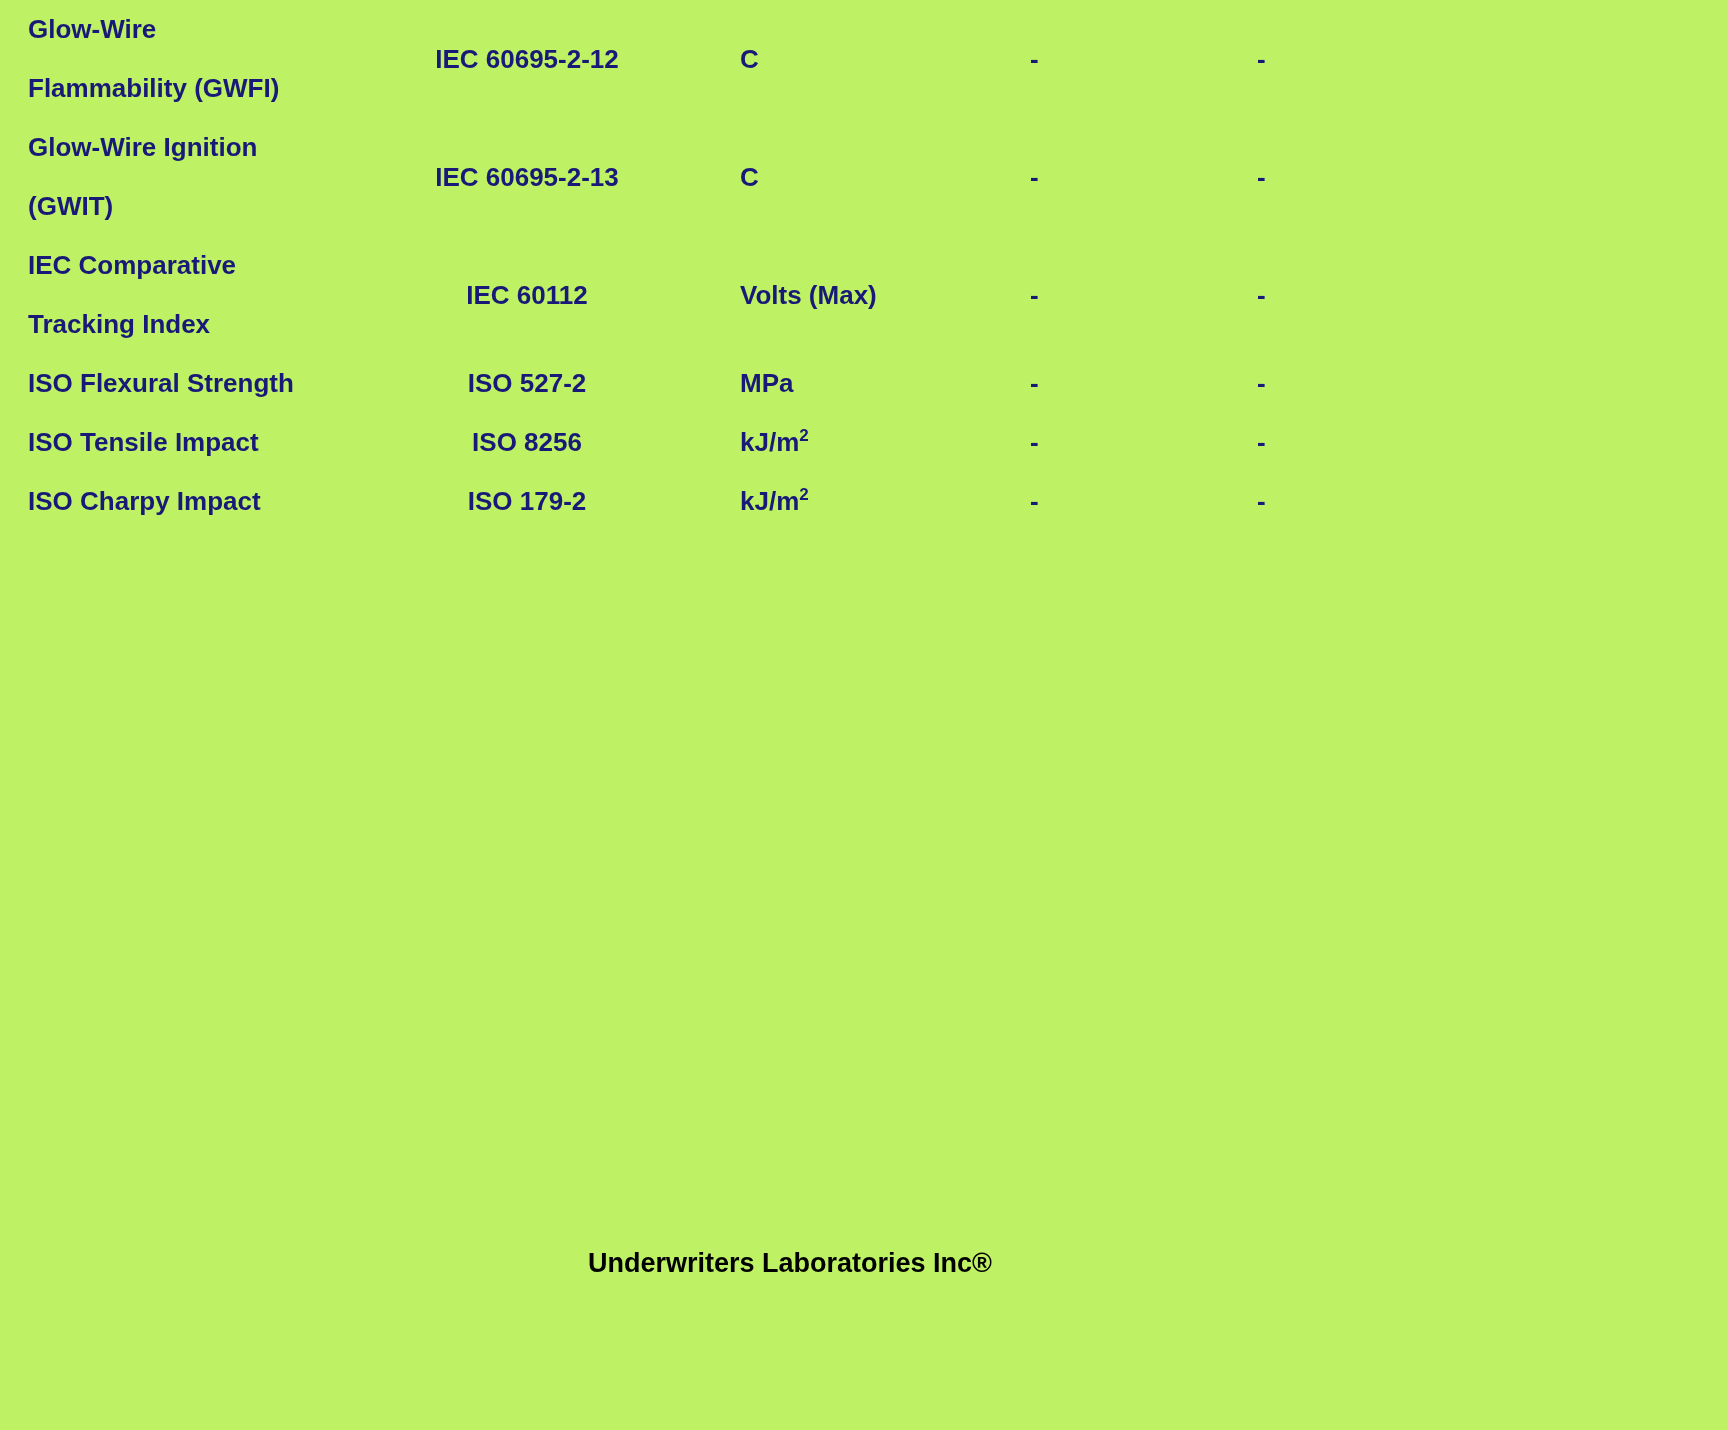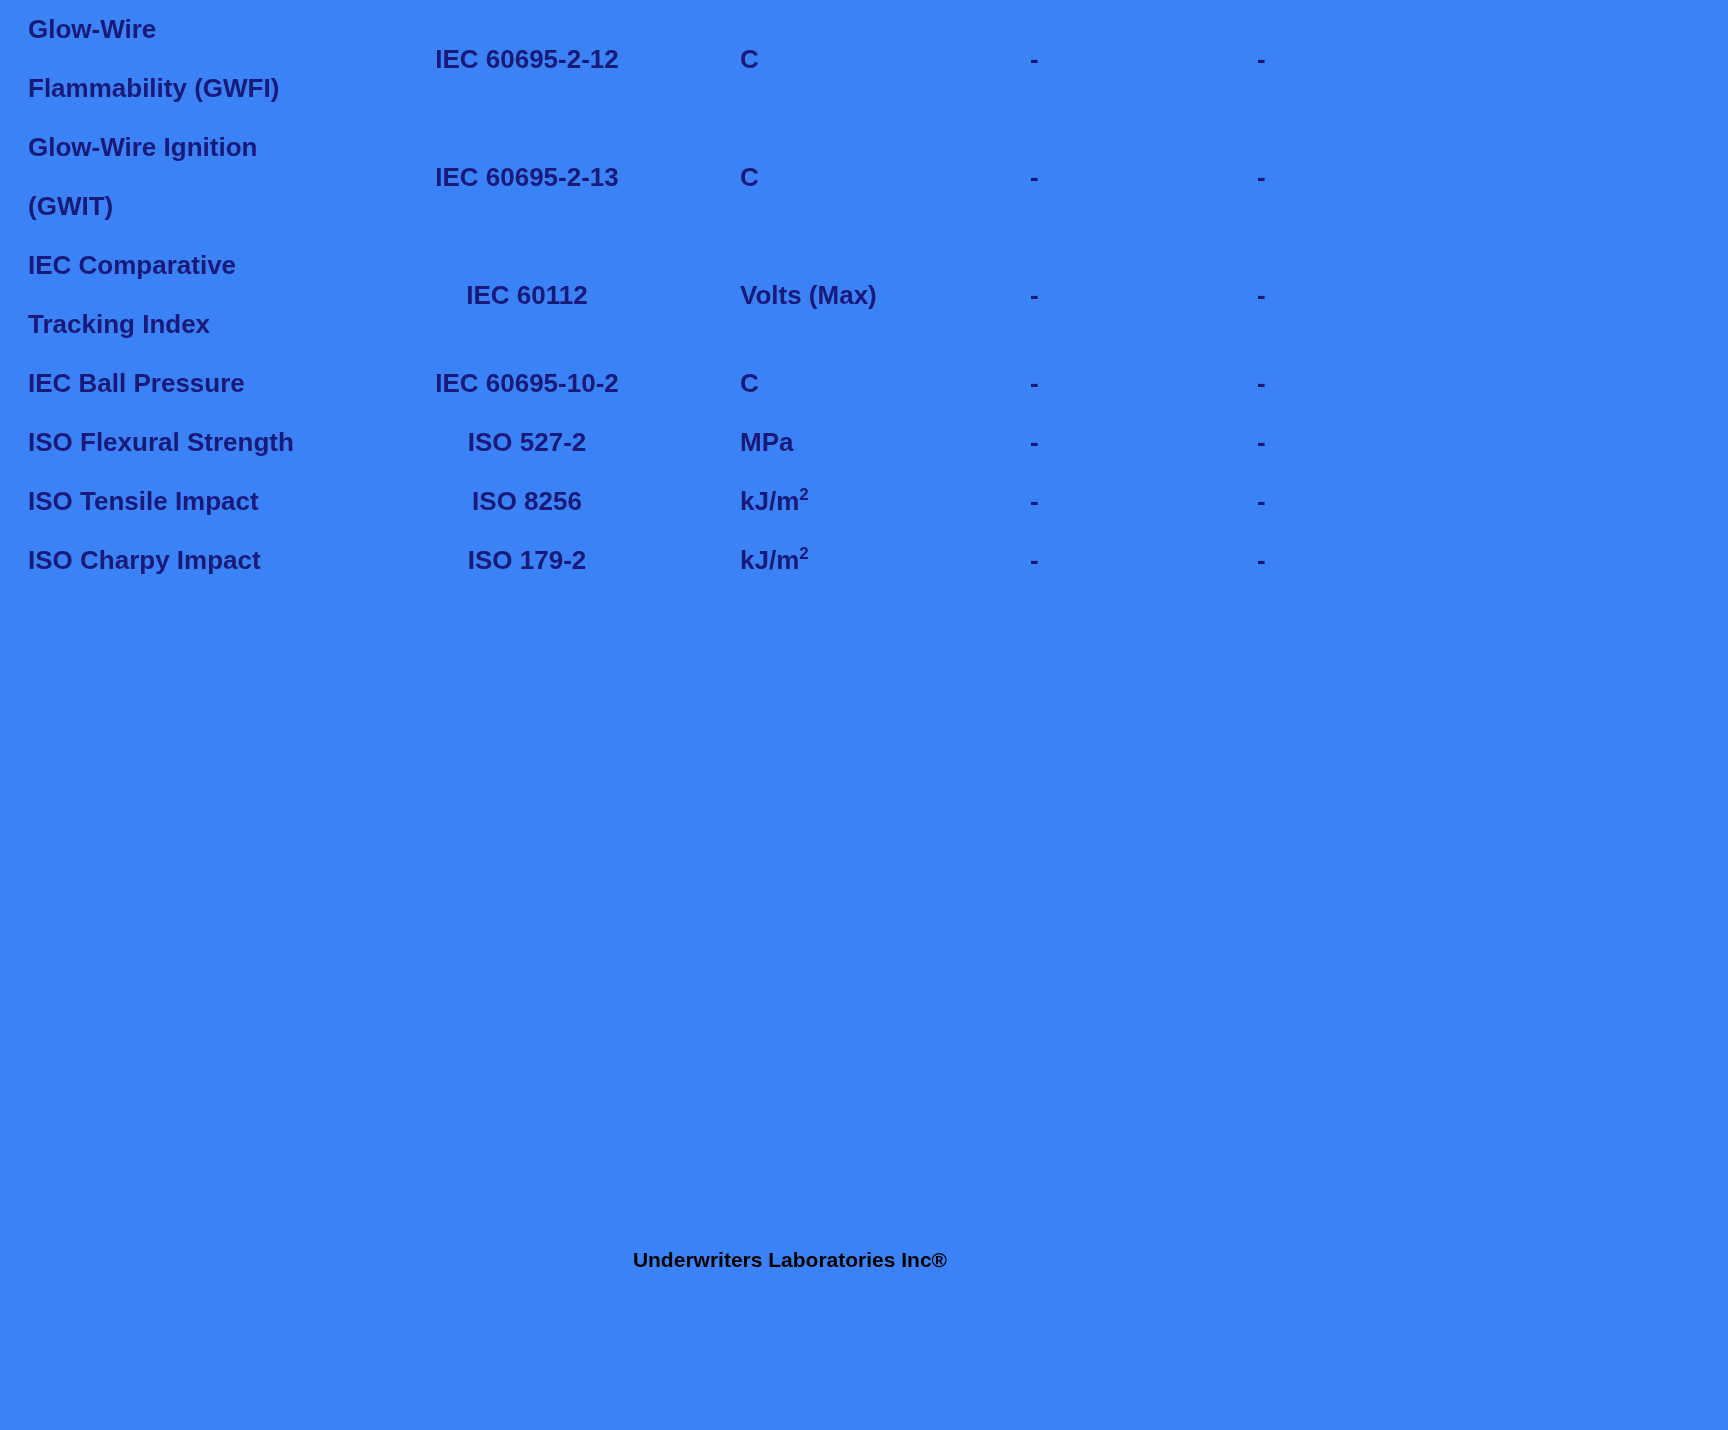--- a/index.html
+++ b/index.html
@@ -13,21 +13,21 @@
     height: 1430px;
     font-family: "Liberation Sans", "DejaVu Sans", sans-serif;
     overflow: hidden;
     position: relative;
   }
 
   .sheet {
     position: relative;
     width: 1728px;
     height: 1430px;
-    background: #3b82f6;
+    background: #bef264;
   }
 
   .prop-table {
     position: absolute;
     left: 0;
     top: 0;
     width: 1500px;
     border-collapse: collapse;
     table-layout: fixed;
   }
@@ -75,21 +75,21 @@
     position: absolute;
     left: 0;
     top: 1248px;
     width: 1580px;
     text-align: center;
   }
   .footer-text {
     display: inline-block;
     color: #000000;
     font-weight: bold;
-    font-size: 21px;
+    font-size: 27px;
     font-family: "Liberation Sans", "DejaVu Sans", sans-serif;
     letter-spacing: 0px;
   }
 </style>
 </head>
 <body>
 
 <div class="sheet">
 
   <table class="prop-table">
@@ -116,27 +116,20 @@
           <td class="cell-val">-</td>
         </tr>
         <tr>
           <td class="cell-name">IEC Comparative Tracking Index</td>
           <td class="cell-std">IEC 60112</td>
           <td class="cell-unit"><span>Volts (Max)</span></td>
           <td class="cell-val">-</td>
           <td class="cell-val">-</td>
         </tr>
         <tr>
-          <td class="cell-name">IEC Ball Pressure</td>
-          <td class="cell-std">IEC 60695-10-2</td>
-          <td class="cell-unit"><span>C</span></td>
-          <td class="cell-val">-</td>
-          <td class="cell-val">-</td>
-        </tr>
-        <tr>
           <td class="cell-name">ISO Flexural Strength</td>
           <td class="cell-std">ISO 527-2</td>
           <td class="cell-unit"><span>MPa</span></td>
           <td class="cell-val">-</td>
           <td class="cell-val">-</td>
         </tr>
         <tr>
           <td class="cell-name">ISO Tensile Impact</td>
           <td class="cell-std">ISO 8256</td>
           <td class="cell-unit"><span>kJ/m</span><span class="unit-sup">2</span></td>

